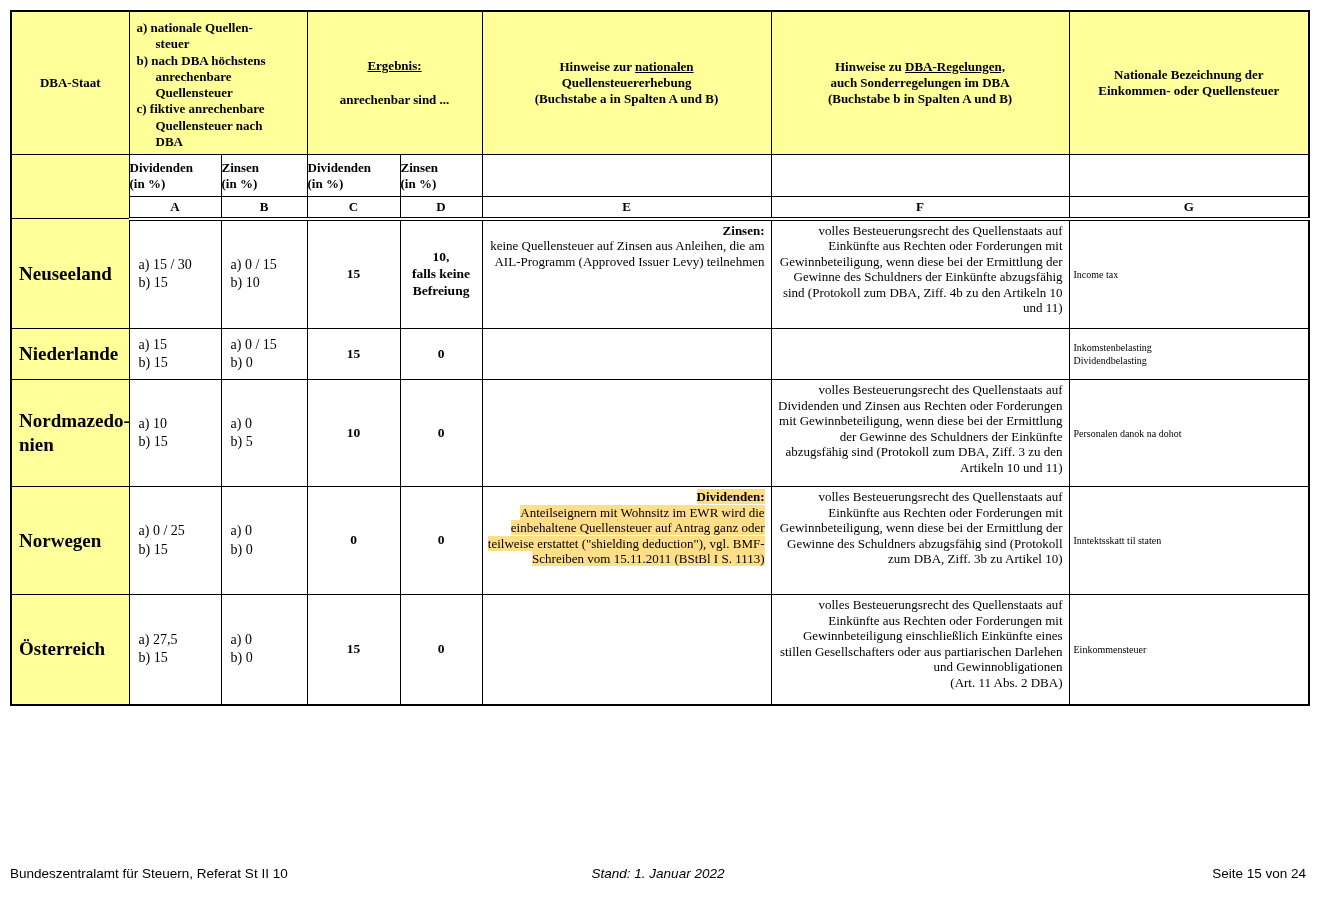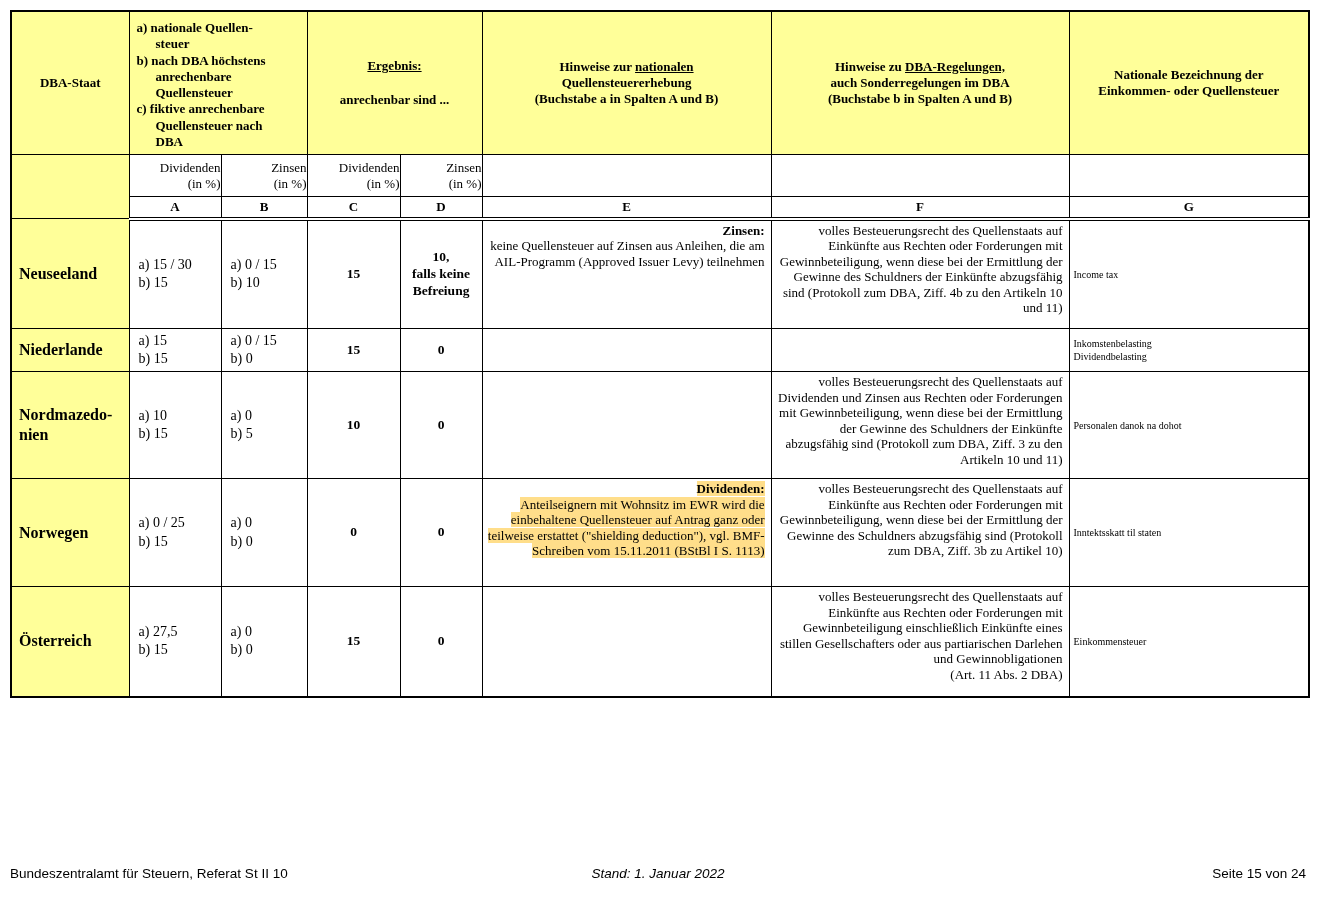--- a/index.html
+++ b/index.html
@@ -11,25 +11,25 @@
               border-collapse:collapse; table-layout:fixed; border:2px solid #000; }
   td { border:1px solid #000; overflow:hidden; }
   .yellow { background:var(--yellow); }
   .hdr { font-weight:bold; font-size:13px; text-align:center; vertical-align:middle;
          line-height:1.25; padding:2px 4px; }
   .criteria { vertical-align:top; text-align:left; padding:8px 4px 4px 7px;
               font-weight:bold; font-size:13px; line-height:1.25; }
   .hang { padding-left:19px; text-indent:-19px; white-space:pre-line; }
   .ergebnis-sub { margin-top:17px; }
   .pre { white-space:pre-line;margin-top:8px; }
-  .sub { font-weight:normal; font-size:13px; text-align:right; vertical-align:middle;
+  .sub { font-weight:bold; font-size:13px; text-align:left; vertical-align:middle;
          white-space:pre-line; line-height:1.2; }
   .letter { font-weight:bold; font-size:13px; text-align:center; vertical-align:middle;
             border-bottom:4px double #000; }
-  .country { font-weight:bold; font-size:16px; vertical-align:middle;
+  .country { font-weight:bold; font-size:19px; vertical-align:middle;
              padding-left:7px; white-space:pre-line; line-height:1.25; }
   .ab { font-size:14px; vertical-align:middle; padding-left:9px;
         white-space:pre-line; line-height:1.3; }
   .cd { font-size:13.5px; font-weight:bold; text-align:center; vertical-align:middle;
         white-space:pre-line; line-height:1.25; }
   .ef { font-size:13px; vertical-align:top; text-align:right; padding:2px 6px 2px 5px;
         line-height:1.2; }
   .ef .txt { white-space:pre-line; }
   .lbl { font-weight:bold; }
   .hl { background:var(--highlight); }
@@ -128,21 +128,21 @@
       <td class="ef">
         <div class="lbl">Zinsen:</div>
         <div class="txt">keine Quellensteuer auf Zinsen aus Anleihen, die am AIL-Programm (Approved Issuer Levy) teilnehmen</div>
       </td>
       <td class="ef">
         <div class="txt">volles Besteuerungsrecht des Quellenstaats auf Einkünfte aus Rechten oder Forderungen mit Gewinnbeteiligung, wenn diese bei der Ermittlung der Gewinne des Schuldners der Einkünfte abzugsfähig sind (Protokoll zum DBA, Ziff. 4b zu den Artikeln 10 und 11)</div>
       </td>
       <td class="g">Income tax</td>
     </tr>
 
-    <tr style="height:43px">
+    <tr style="height:51px">
       <td class="yellow country">Niederlande</td>
       <td class="ab">a) 15
 b) 15</td>
       <td class="ab">a) 0 / 15
 b) 0</td>
       <td class="cd">15</td>
       <td class="cd">0</td>
       <td class="ef"></td>
       <td class="ef"></td>
       <td class="g">Inkomstenbelasting

